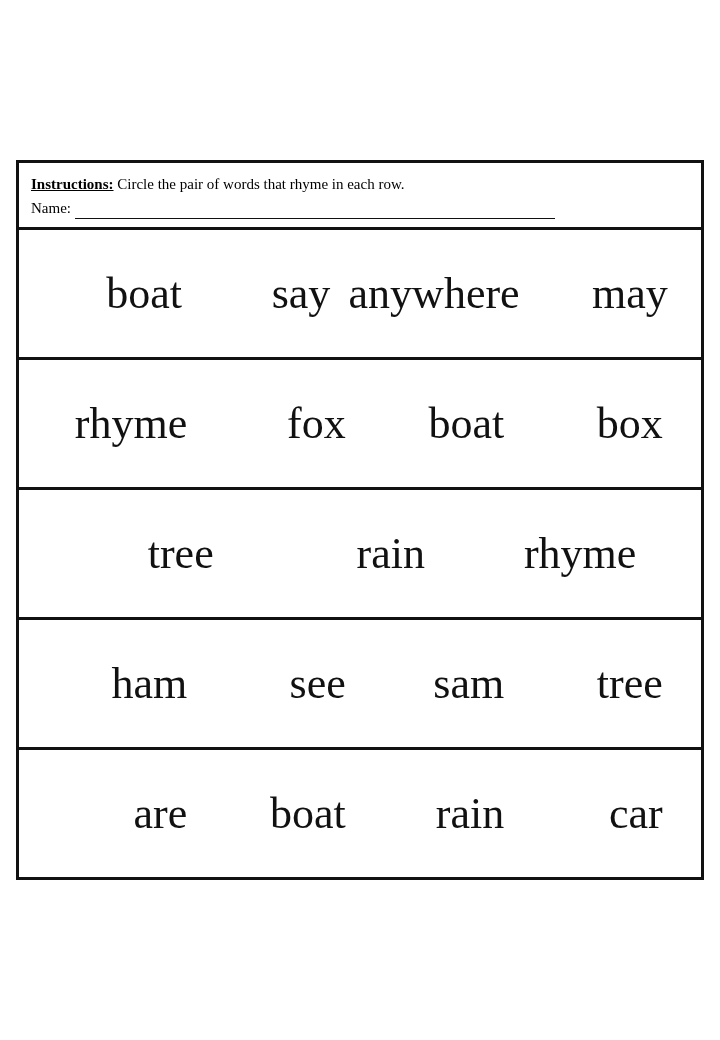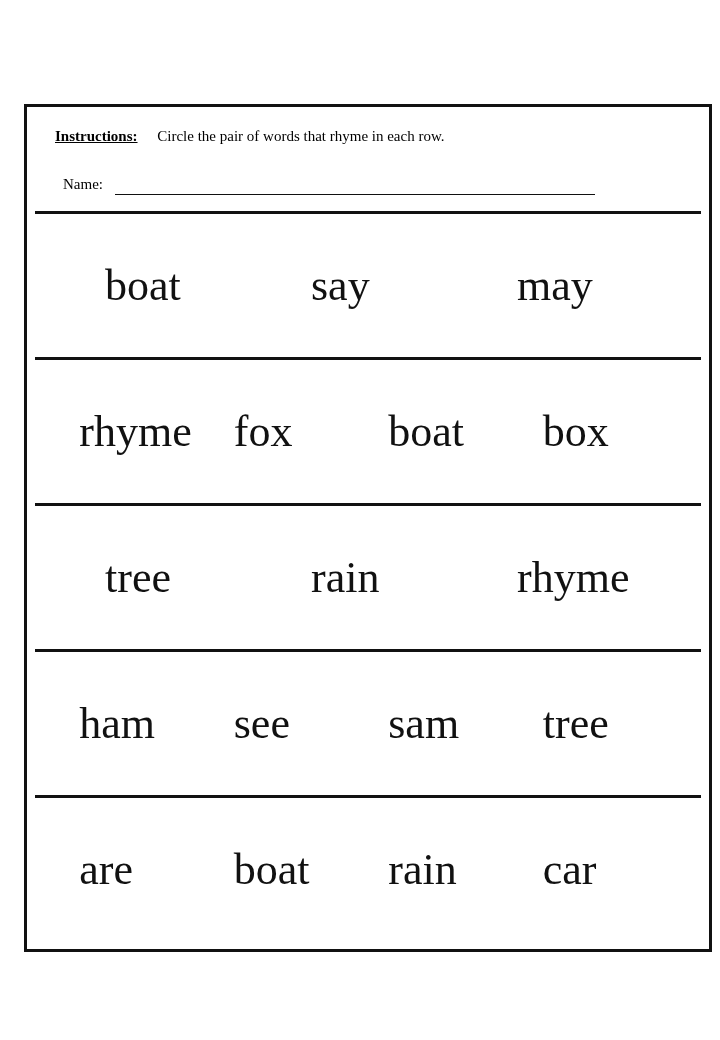--- a/index.html
+++ b/index.html
@@ -1,17 +1,17 @@
 <!DOCTYPE html>
 <html><head>
   <meta charset="utf-8">
   <style>
     * {
       margin: 0;
-      padding: 8px;
+      padding: 0;
       box-sizing: border-box;
     }
 
     body {
       width: 720px;
       min-height: 1040px;
       background: #fff;
       font-family: 'Comic Sans MS', 'Chalkboard SE', cursive;
       display: flex;
       align-items: center;
@@ -58,38 +58,39 @@
       padding: 38px 24px;
     }
 
     .word-row:last-child {
       border-bottom: none;
     }
 
     .word {
       font-size: 44px;
       color: #111;
-      text-align: left;
+      text-align: right;
       min-width: 130px;
     }
   </style>
 </head>
 <body>
 
 <div class="worksheet">
   <div class="instructions-box">
     <span class="label">Instructions:</span><span> Circle the pair of words that rhyme in each row.</span>
     <div class="name-line">
       <span>Name:</span><span class="name-underline">&nbsp;</span>
     </div>
   </div>
 
   <div class="word-row">
     <span class="word">boat</span>
     <span class="word">say</span>
+    <span class="word">anywhere</span>
     <span class="word">may</span>
   </div>
 
   <div class="word-row">
     <span class="word">rhyme</span>
     <span class="word">fox</span>
     <span class="word">boat</span>
     <span class="word">box</span>
   </div>
 

